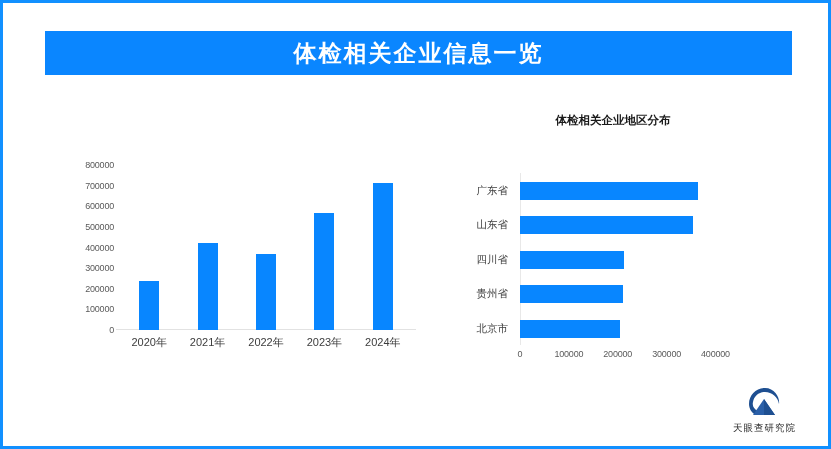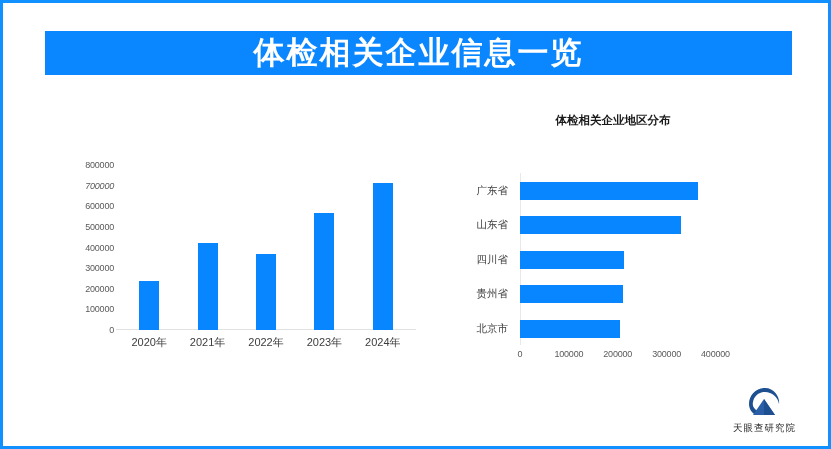--- a/index.html
+++ b/index.html
@@ -27,21 +27,21 @@
     top: 28px;
     width: 747px;
     height: 44px;
     background: #0a86ff;
     display: flex;
     align-items: center;
     justify-content: center;
   }
   .banner-title {
     color: #ffffff;
-    font-size: 31px;
+    font-size: 23px;
     font-weight: bold;
     letter-spacing: 2px;
     white-space: nowrap;
   }
 
   
   .charts {
     position: absolute;
     left: 0;
     top: 92px;
@@ -265,21 +265,21 @@
 
     <div class="chart-left">
       <div class="col-ylabels">
           <div class="col-ylabel" style="top: 165px;">0</div>
           <div class="col-ylabel" style="top: 144.375px;">100000</div>
           <div class="col-ylabel" style="top: 123.75px;">200000</div>
           <div class="col-ylabel" style="top: 103.125px;">300000</div>
           <div class="col-ylabel" style="top: 82.5px;">400000</div>
           <div class="col-ylabel" style="top: 61.875px;">500000</div>
           <div class="col-ylabel" style="top: 41.25px;">600000</div>
-          <div class="col-ylabel" style="top: 20.625px; font-style: italic;">700000</div>
+          <div class="col-ylabel" style="top: 20.625px;">700000</div>
           <div class="col-ylabel" style="top: 0px;">800000</div>
         </div>
       <div class="col-plot">
         <div class="col-axis"></div>
       <div class="col-bar-wrap" style="left: 6.6%; width: 6.8%;">
             <div class="col-bar" style="height: 30%; background: rgb(8, 134, 255);"></div>
           </div>
           <div class="col-bar-wrap" style="left: 26.6%; width: 6.8%;">
             <div class="col-bar" style="height: 52.5%; background: rgb(8, 134, 255);"></div>
           </div>
@@ -302,21 +302,21 @@
         </div>
     </div>
 
     <div class="chart-right">
       <div class="chart-title">体检相关企业地区分布</div>
       <div class="bar-plot">
         <div class="bar-vaxis"></div>
       <div class="bar-cat" style="top: 5.2%; width: 82.9545%; background: rgb(8, 134, 255);">
             <span class="bar-catlabel">广东省</span>
           </div>
-          <div class="bar-cat" style="top: 25.2%; width: 75%; background: rgb(8, 134, 255);">
+          <div class="bar-cat" style="top: 25.2%; width: 75%; background: rgb(8, 134, 255); padding-left: 12px;">
             <span class="bar-catlabel">山东省</span>
           </div>
           <div class="bar-cat" style="top: 65.2%; width: 47.7273%; background: rgb(8, 134, 255);">
             <span class="bar-catlabel">贵州省</span>
           </div>
           <div class="bar-cat" style="top: 45.2%; width: 48.1818%; background: rgb(8, 134, 255);">
             <span class="bar-catlabel">四川省</span>
           </div>
           <div class="bar-cat" style="top: 85.2%; width: 46.5909%; background: rgb(8, 134, 255);">
             <span class="bar-catlabel">北京市</span>

